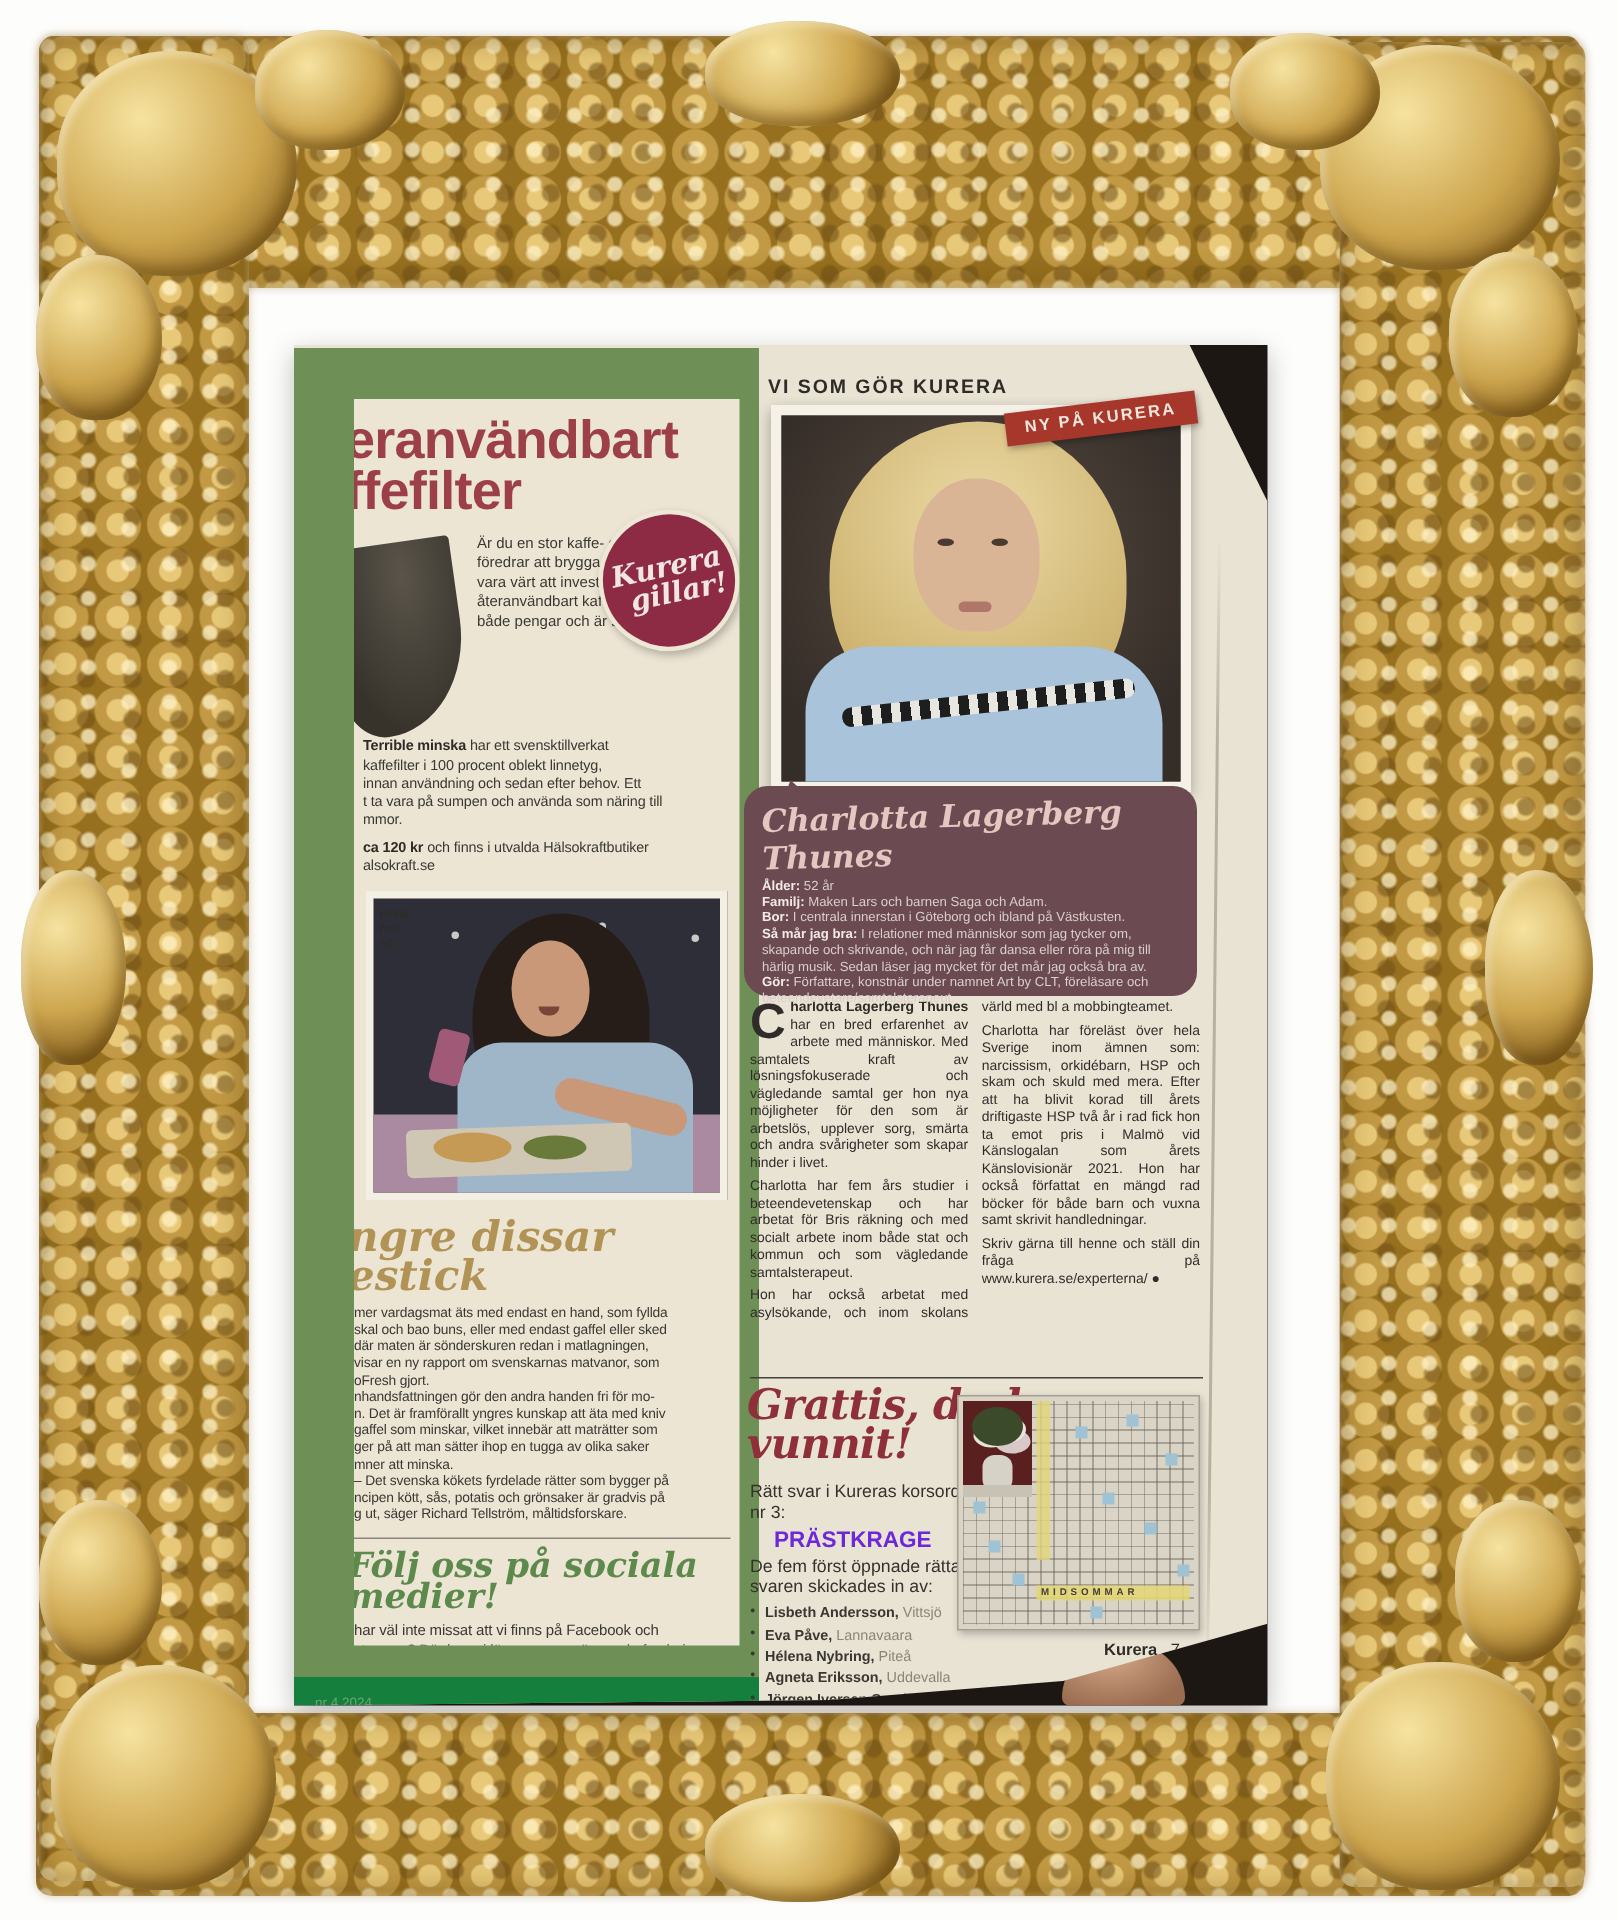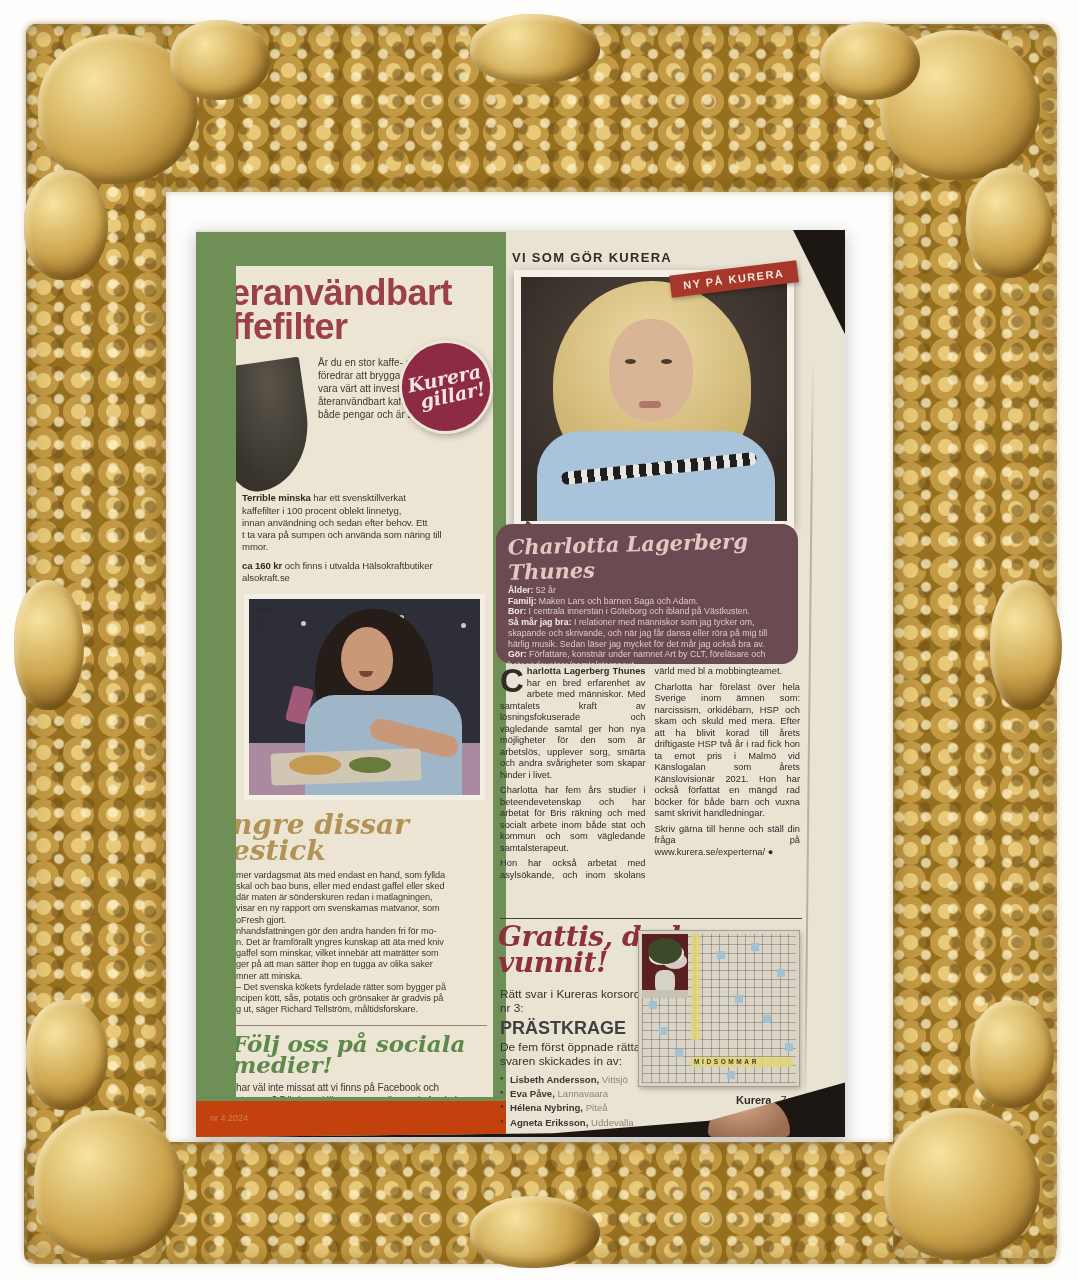--- a/index.html
+++ b/index.html
@@ -29,21 +29,21 @@
          background:radial-gradient(ellipse at 40% 18%, #d4a888, #9a6c50 78%);
          border-radius:42px 42px 6px 6px;}
   .page{position:absolute;inset:0;background:#e9e3d4;z-index:2;
         clip-path:polygon(0 0, 92% 0, 100% 11.5%, 100% 94%, 79% 98.2%, 55% 99.6%, 0 100%);}
   .crease{position:absolute;left:612px;top:128px;height:760px;width:2px;z-index:4;
         background:linear-gradient(to bottom, rgba(110,100,85,0), rgba(110,100,85,.4) 18%, rgba(110,100,85,.4) 82%, rgba(110,100,85,0));
         transform:rotate(.6deg);}
 
   
   .left-panel{position:absolute;left:0;top:2px;width:310px;bottom:0;background:#6e8f55;}
-  .left-footer{position:absolute;left:0;right:0;bottom:0;height:36px;background:#c2410c;}
+  .left-footer{position:absolute;left:0;right:0;bottom:0;height:19px;background:#15803d;}
   .footer-date{position:absolute;left:14px;top:12px;font-size:9px;color:rgba(205,215,175,.45);}
   .left-card{position:absolute;left:40px;top:34px;right:13px;bottom:40px;background:#ece5d4;
              padding:10px 12px 6px;overflow:hidden;}
   .kaffe-h{white-space:pre-line;color:#9c3f47;font-weight:bold;font-size:36px;line-height:.95;
            letter-spacing:-.5px;margin:0 0 12px -18px;}
   .badge{position:absolute;top:74px;right:0px;width:88px;height:88px;border-radius:50%;
          background:#8e2b44;border:3px solid #efe7d6;transform:rotate(-12deg);z-index:3;
          display:flex;flex-direction:column;align-items:center;justify-content:center;
          color:#f3e6e0;font-family:"DejaVu Serif",serif;font-style:italic;font-weight:bold;
          font-size:19px;line-height:.95;box-shadow:1px 3px 6px rgba(0,0,0,.25);}
@@ -118,21 +118,21 @@
            column-gap:9px;font-size:9.3px;line-height:1.24;text-align:justify;color:#2f2c29;
            overflow:hidden;}
   .article p{margin:0 0 4px;}
   .dropcap{float:left;font-weight:bold;font-size:33px;line-height:.8;margin:2px 3px 0 0;color:#2f2c29;}
   .div2{position:absolute;left:-6px;top:688px;width:302px;border-top:1.5px solid #45403a;}
   .grattis-h{position:absolute;left:-8px;top:694px;white-space:pre-line;
              font-family:"DejaVu Serif",serif;font-style:italic;font-weight:bold;font-size:28px;
              line-height:.92;color:#8e2f3a;letter-spacing:-.5px;}
   .grattis-txt{position:absolute;left:-6px;top:758px;width:154px;font-size:11.8px;line-height:1.18;
              color:#35312c;}
-  .answer{font-weight:bold;font-size:18px;color:#404040;margin:2px 0;}
+  .answer{font-weight:bold;font-size:15px;color:#6d28d9;margin:2px 16px;}
   .winners{list-style:none;margin:5px 0 0;padding:0;}
   .winners li{font-size:9.6px;margin-bottom:3px;padding-left:10px;position:relative;color:#3a3632;}
   .winners li::before{content:"●";position:absolute;left:0;top:1px;font-size:6px;}
   .w-name{font-weight:bold;}
   .w-place{color:#8d8579;}
   .crossword{position:absolute;left:132px;top:700px;width:160px;height:155px;background:#dad4c6;
              border:1px solid #a69e8e;box-shadow:1px 2px 5px rgba(0,0,0,.25);}
   .cw-grid{position:absolute;inset:3px;
     background:
       repeating-linear-gradient(0deg, rgba(90,85,75,.4) 0 1px, rgba(0,0,0,0) 1px 8.6px),
@@ -175,21 +175,21 @@
 
           <div class="cone"></div>
           <p class="intro">Är du en stor kaffe- drickare och föredrar att brygga själv, då kan det vara värt att investera i ett återanvändbart kaffefilter. Du sparar både pengar och är snäll mot miljön.</p>
 
           <p class="preb" style="clear:both"><span class="bold">Terrible minska</span><span> har ett svensktillverkat
 kaffefilter i 100 procent oblekt linnetyg,
 innan användning och sedan efter behov. Ett
 t ta vara på sumpen och använda som näring till
 mmor.</span></p>
 
-          <p class="preb"><span class="bold">ca 160 kr</span><span> och finns i utvalda Hälsokraftbutiker
+          <p class="preb"><span class="bold">ca 120 kr</span><span> och finns i utvalda Hälsokraftbutiker
 alsokraft.se</span></p>
 
           <div class="photo-woman">
             <div class="pw-dot" style="left:52px;top:22px"></div>
             <div class="pw-dot" style="left:150px;top:16px"></div>
             <div class="pw-dot" style="left:212px;top:24px"></div>
             <div class="pw-table"></div>
             <div class="pw-hair"></div>
             <div class="pw-face"></div>
             <div class="pw-smile"></div>

